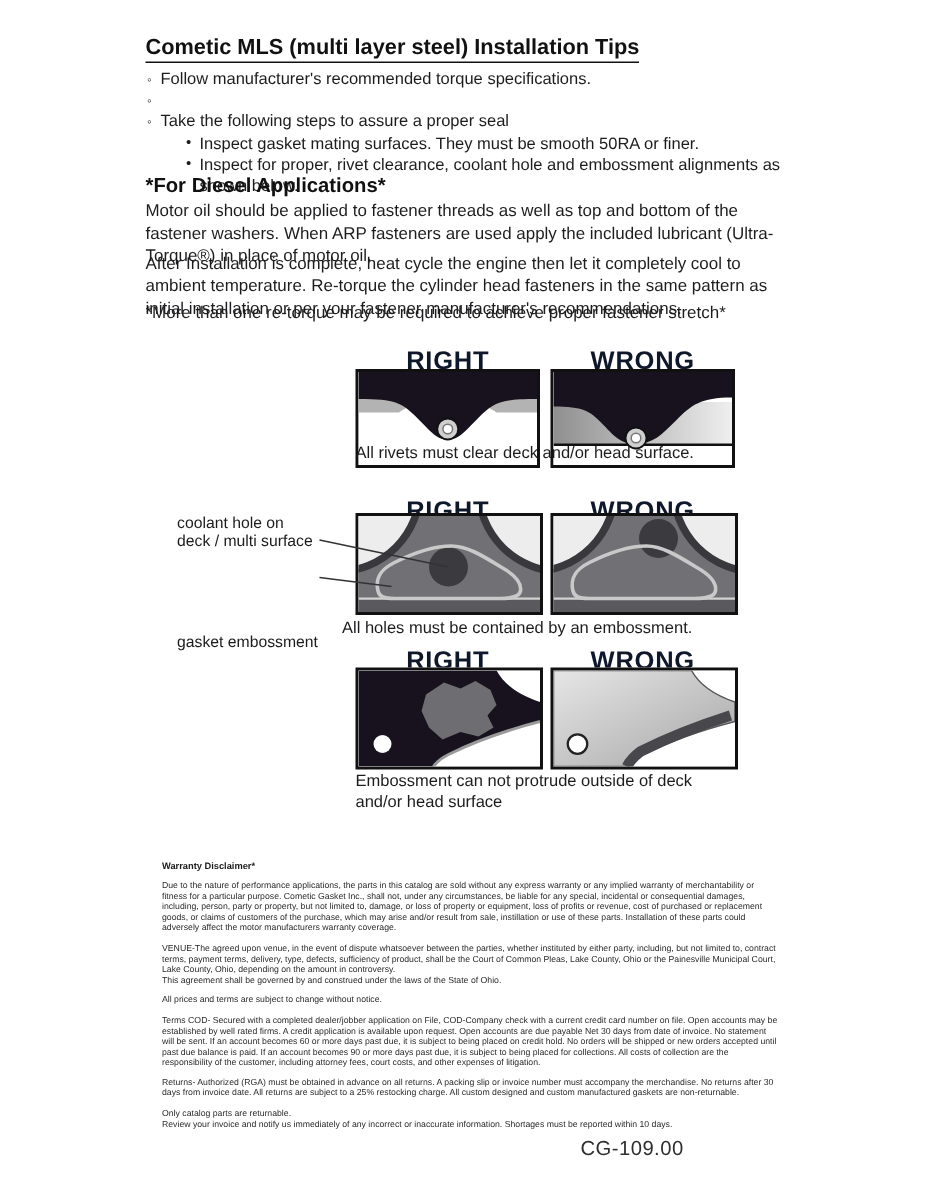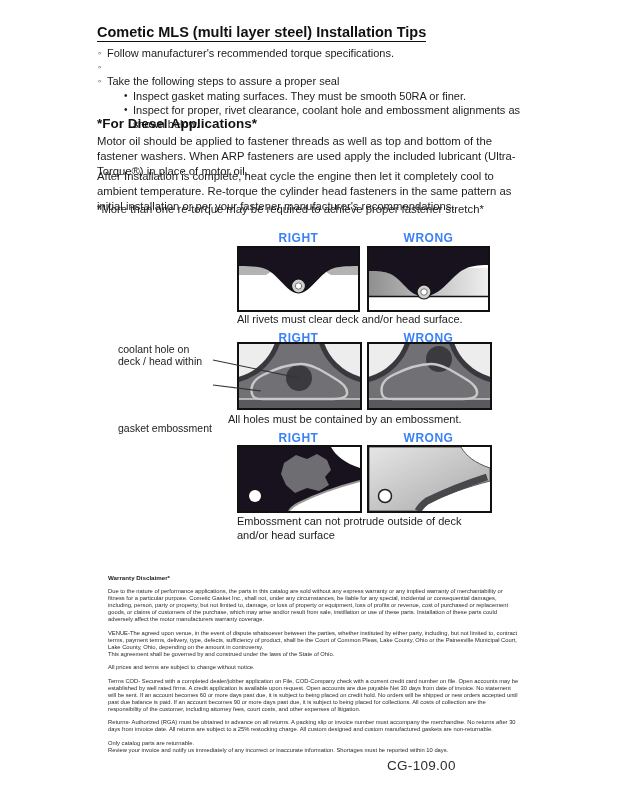--- a/index.html
+++ b/index.html
@@ -17,21 +17,21 @@
   .bullet-row{display:flex;}
   .bullet-row .b{width:9px;flex:0 0 9px;font-size:9px;line-height:14.2px;}
   .sub{margin-left:26px;}
   .sub .b{font-size:10px;}
   
   .diesel-head{left:97px;top:116px;font-size:13.5px;font-weight:bold;color:#111;}
   .diesel-p1{left:97px;top:134px;width:428px;font-size:11.3px;line-height:15px;}
   .diesel-p2{left:97px;top:169px;width:418px;font-size:11.3px;line-height:15px;}
   .diesel-note{left:97px;top:203px;width:428px;font-size:11.3px;}
   
-  .hdr{font-size:12px;font-weight:bold;color:#3b82f6;width:125px;text-align:center;letter-spacing:.5px;}
+  .hdr{font-size:17px;font-weight:bold;color:#0f172a;width:125px;text-align:center;letter-spacing:.5px;}
   .dbox{border:2px solid #111;background:#fff;line-height:0;}
   .cap{font-size:11px;color:#1c1c1e;line-height:13.5px;}
   .lbl{font-size:10.5px;color:#1c1c1e;line-height:12px;text-align:left;}
   .leader{pointer-events:none;}
   .pre{white-space:pre-line;}
   
   .legal{left:108px;top:574px;width:412px;font-size:5.8px;line-height:7px;color:#2a2a2c;}
   .legal h4{font-size:6.2px;margin:0 0 7px 0;font-weight:bold;color:#1a1a1a;}
   .legal p{margin:0 0 6.5px 0;}
   
@@ -98,28 +98,28 @@
       <rect width="119" height="62" fill="#ffffff"></rect>
       <rect x="0" y="20" width="119" height="28" fill="url(#gDeck)"></rect>
       <path d="M0,0 H119 V17 C98,17 92,22 82,32 C72,42 66,48 55,48 C44,48 40,42 32,34 C24,26 20,23 0,23 Z" fill="#17121d"></path>
       <rect x="0" y="49" width="119" height="13" fill="#ffffff"></rect>
       <line x1="0" y1="48.5" x2="119" y2="48.5" stroke="#111" stroke-width="1.6"></line>
       <circle cx="55" cy="44" r="7" fill="#cfcfcf" stroke="#111" stroke-width="1.2"></circle>
       <circle cx="55" cy="44" r="3.2" fill="#ffffff" stroke="#777" stroke-width="1"></circle>
     </svg>
   </div>
 
-  <div class="abs cap" style="left:237px;top:313px;">All rivets must clear deck and/or head surface.</div>
+  <div class="abs cap" style="left:237px;top:296px;">All rivets must clear deck and/or head surface.</div>
 
   <div class="abs hdr" style="left:236px;top:331px;">RIGHT</div>
   <div class="abs hdr" style="left:366px;top:331px;">WRONG</div>
 
   <div class="abs lbl" style="left:118px;top:343px;width:94px;">
     <span>coolant hole on</span><br>
-    <span>deck / head within</span>
+    <span>deck / multi surface</span>
   </div>
   <div class="abs lbl" style="left:118px;top:378px;width:94px;margin-top:44px;">gasket embossment</div>
 
   <div class="abs dbox" style="left:237px;top:342px;">
     <svg width="121" height="64" viewBox="0 0 121 64">
       <rect width="121" height="64" fill="#717175"></rect>
       <circle cx="-14" cy="-18" r="55" fill="#ededed" stroke="#39393d" stroke-width="5"></circle>
       <circle cx="135" cy="-18" r="55" fill="#ededed" stroke="#39393d" stroke-width="5"></circle>
       <rect x="0" y="55" width="121" height="9" fill="#5a5a5e"></rect>
       <line x1="0" y1="55" x2="121" y2="55" stroke="#d2d2d2" stroke-width="1.5"></line>

